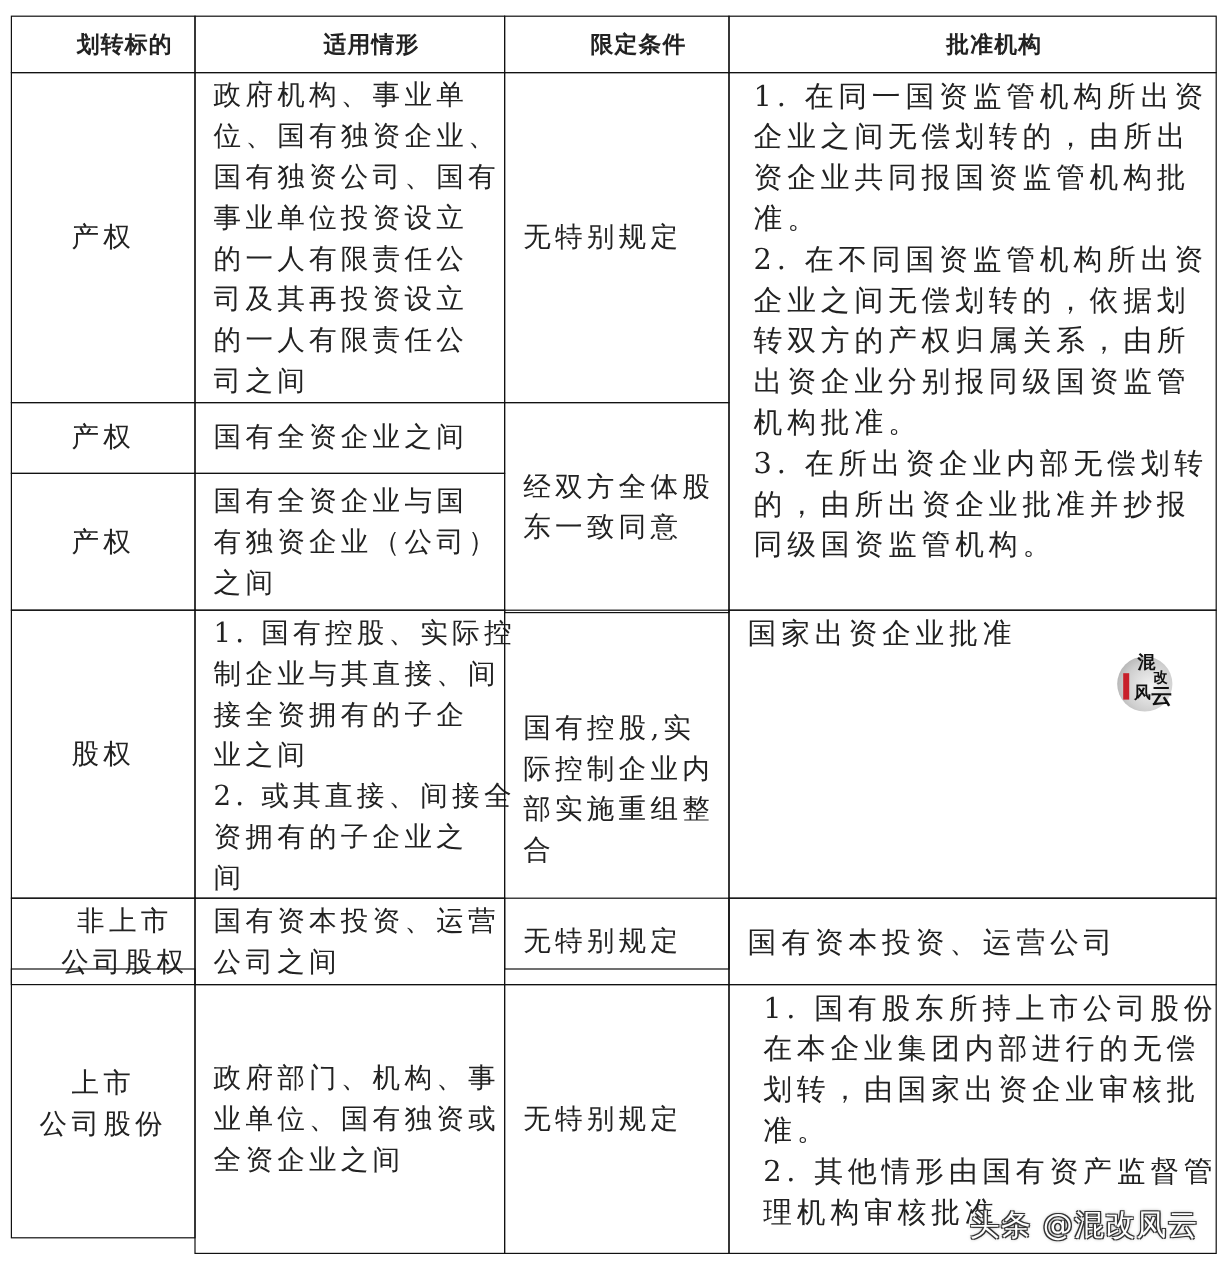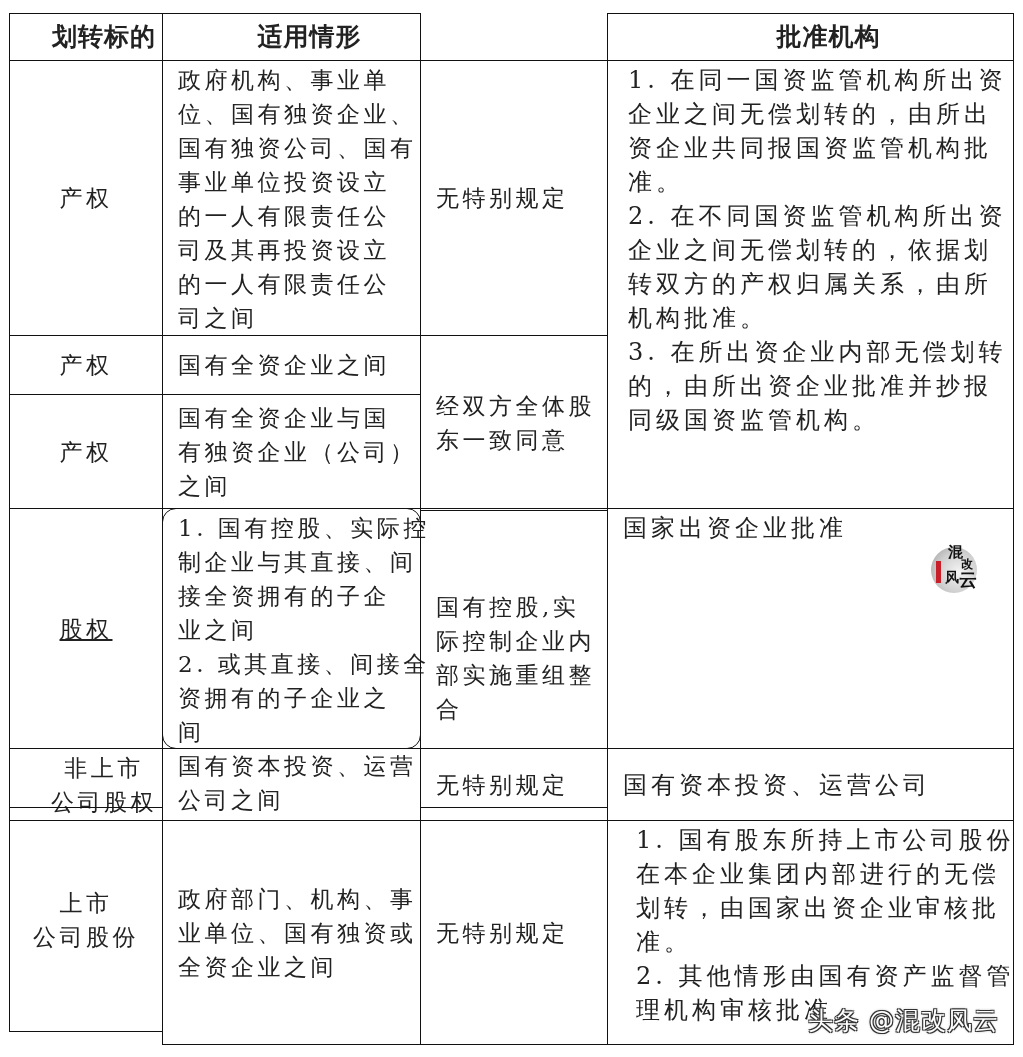--- a/index.html
+++ b/index.html
@@ -2,21 +2,21 @@
 <html><head>
   <meta charset="utf-8">
   <style>
     html, body { margin: 0; padding: 0; background: #ffffff; }
     body { width: 1023px; height: 1057px; position: relative; overflow: hidden;
            font-family: "DejaVu Serif", "Liberation Serif", serif; color: #222; }
     .tbl { position: absolute; left: 9px; top: 13px; width: 1005px; height: 1032px; }
     .cell { position: absolute; box-sizing: border-box; border: 1.5px solid #111;
             font-size: 23px; line-height: 34px; letter-spacing: 3.5px; }
     .hdr { font-family: "DejaVu Sans", "Liberation Sans", sans-serif; font-weight: bold;
-           font-size: 25px; display: flex; align-items: center; justify-content: center; letter-spacing: 1px; padding-left: 36px; }
+           font-size: 19px; display: flex; align-items: center; justify-content: center; letter-spacing: 1px; padding-left: 36px; }
     .center { display: flex; align-items: center; justify-content: center; text-align: center; }
     .vcenter { display: flex; align-items: center; }
     .pad { padding: 0 10px 0 15px; }
     .top { padding-top: 2px; }
     .line { display: block; white-space: nowrap; }
     .approve { font-size: 24px; letter-spacing: 4px; }
     .logo { position: absolute; left: 931px; top: 543px; width: 54px; height: 50px; }
     .logo-circle { position: absolute; left: 0; top: 4px; width: 46px; height: 46px; border-radius: 50%;
                    background: radial-gradient(circle at 60% 55%, #f4f4f4 0%, #cfcfcf 55%, #9a9a9a 100%); }
     .logo-seal { position: absolute; left: 5px; top: 18px; width: 5px; height: 22px; background: #c8202a; }
@@ -25,20 +25,21 @@
           font-size: 25px; color: #ffffff; letter-spacing: 1px;
           text-shadow: -1px -1px 0 #333, 1px -1px 0 #333, -1px 1px 0 #333, 1px 1px 0 #333, 0 0 3px #555; }
   </style>
 </head>
 <body>
 
 <div class="tbl">
 
   <div class="cell hdr" style="left:0;top:0;width:154px;height:48px;">划转标的</div>
   <div class="cell hdr" style="left:153px;top:0;width:259px;height:48px;">适用情形</div>
+  <div class="cell hdr" style="left:411px;top:0;width:188px;height:48px;">限定条件</div>
   <div class="cell hdr" style="left:598px;top:0;width:407px;height:48px;">批准机构</div>
 
   <div class="cell center" style="left:0;top:47px;width:154px;height:276px;">
     <span>产权</span>
   </div>
   <div class="cell pad top" style="left:153px;top:47px;width:259px;height:276px;">
     <span class="line">政府机构、事业单</span>
     <span class="line">位、国有独资企业、</span>
     <span class="line">国有独资公司、国有</span>
     <span class="line">事业单位投资设立</span>
@@ -52,20 +53,21 @@
   </div>
 
   <div class="cell pad top approve" style="left:598px;top:47px;width:407px;height:449px;padding-left:20px;">
     <span class="line">1. 在同一国资监管机构所出资</span>
     <span class="line">企业之间无偿划转的，由所出</span>
     <span class="line">资企业共同报国资监管机构批</span>
     <span class="line">准。</span>
     <span class="line">2. 在不同国资监管机构所出资</span>
     <span class="line">企业之间无偿划转的，依据划</span>
     <span class="line">转双方的产权归属关系，由所</span>
+    <span class="line">出资企业分别报同级国资监管</span>
     <span class="line">机构批准。</span>
     <span class="line">3. 在所出资企业内部无偿划转</span>
     <span class="line">的，由所出资企业批准并抄报</span>
     <span class="line">同级国资监管机构。</span>
   </div>
 
   <div class="cell center" style="left:0;top:322px;width:154px;height:60px;">
     <span>产权</span>
   </div>
   <div class="cell vcenter pad" style="left:153px;top:322px;width:259px;height:60px;align-items:center;">
@@ -83,24 +85,24 @@
     <span>产权</span>
   </div>
   <div class="cell vcenter pad" style="left:153px;top:381px;width:259px;height:115px;">
     <div>
       <span class="line">国有全资企业与国</span>
       <span class="line">有独资企业（公司）</span>
       <span class="line">之间</span>
     </div>
   </div>
 
-  <div class="cell center" style="left:0;top:495px;width:154px;height:241px;text-decoration:underline;">
+  <div class="cell center" style="left:0;top:495px;width:154px;height:241px;">
     <span>股权</span>
   </div>
-  <div class="cell pad top" style="left:153px;top:495px;width:259px;height:241px;border-radius:14px;">
+  <div class="cell pad top" style="left:153px;top:495px;width:259px;height:241px;">
     <span class="line">1. 国有控股、实际控</span>
     <span class="line">制企业与其直接、间</span>
     <span class="line">接全资拥有的子企</span>
     <span class="line">业之间</span>
     <span class="line">2. 或其直接、间接全</span>
     <span class="line">资拥有的子企业之</span>
     <span class="line">间</span>
   </div>
   <div class="cell vcenter pad" style="left:411px;top:495px;width:188px;height:300px;">
     <div>
@@ -113,21 +115,21 @@
   <div class="cell pad top approve" style="left:598px;top:495px;width:407px;height:241px;">
     <span class="line">国家出资企业批准</span>
   </div>
 
   <div class="cell center" style="left:0;top:735px;width:154px;height:73px;padding-left:36px;">
     <div>
       <span class="line">非上市</span>
       <span class="line">公司股权</span>
     </div>
   </div>
-  <div class="cell vcenter pad" style="left:153px;top:735px;width:259px;height:73px;font-family:Liberation Mono, monospace;">
+  <div class="cell vcenter pad" style="left:153px;top:735px;width:259px;height:73px;">
     <div>
       <span class="line">国有资本投资、运营</span>
       <span class="line">公司之间</span>
     </div>
   </div>
   <div class="cell vcenter pad" style="left:411px;top:735px;width:188px;height:73px;">
     <span>无特别规定</span>
   </div>
   <div class="cell vcenter pad approve" style="left:598px;top:735px;width:407px;height:73px;">
     <span>国有资本投资、运营公司</span>

